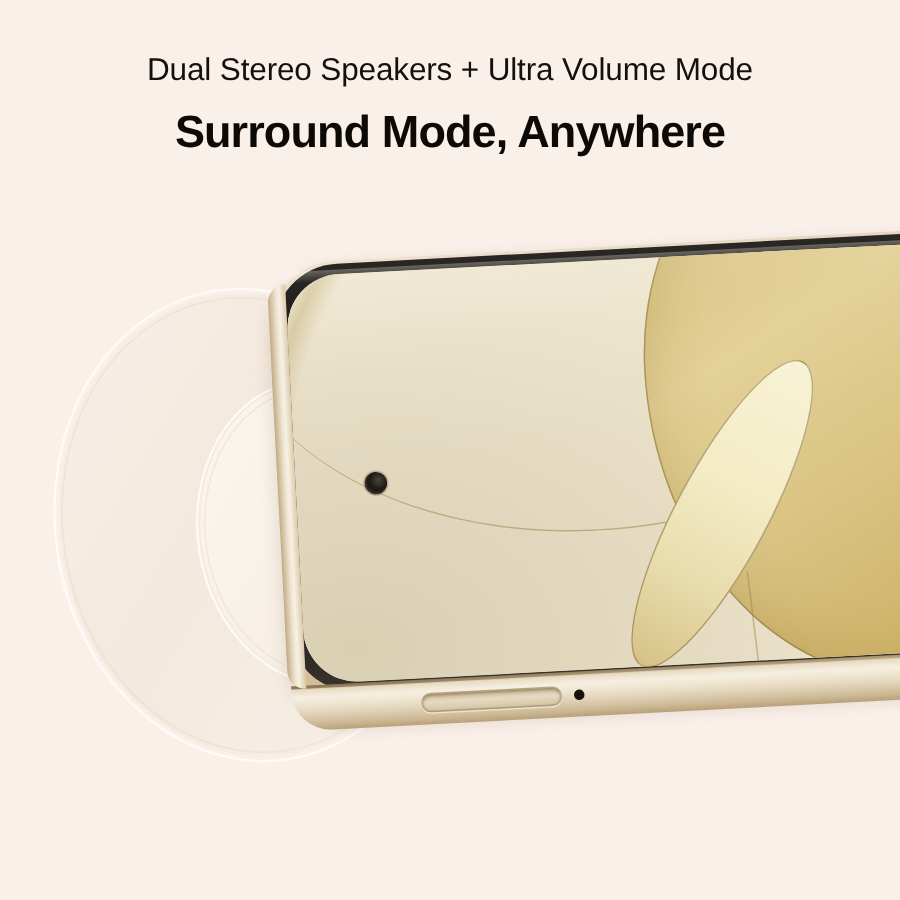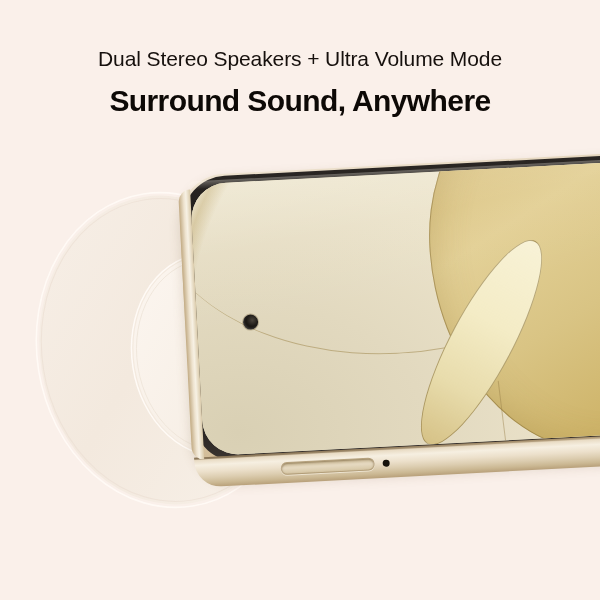--- a/index.html
+++ b/index.html
@@ -20,21 +20,21 @@
     width: 600px;
     height: 600px;
     background: #faf0ea;
     overflow: hidden;
   }
 
   
   #text-block {
     position: absolute;
     left: 0;
-    top: 44px;
+    top: 32px;
     width: 600px;
     text-align: center;
     z-index: 40;
   }
   #eyebrow {
     font-size: 21px;
     font-weight: 400;
     color: #16100d;
     letter-spacing: -0.1px;
     line-height: 30px;
@@ -272,21 +272,21 @@
     z-index: 2;
   }
 </style>
 </head>
 <body>
 
 <div id="stage">
 
   <div id="text-block">
     <div id="eyebrow">Dual Stereo Speakers + Ultra Volume Mode</div>
-    <div id="headline">Surround Sound, Anywhere</div>
+    <div id="headline">Surround Mode, Anywhere</div>
   </div>
 
   <svg id="rings" viewBox="0 0 330 400">
     <defs>
       <linearGradient id="ringOuterGrad" x1="0" y1="0" x2="1" y2="1">
         <stop offset="0%" stop-color="#f7efe7"></stop>
         <stop offset="45%" stop-color="#f3e9de"></stop>
         <stop offset="100%" stop-color="#f8f1e9"></stop>
       </linearGradient>
       <linearGradient id="ringInnerGrad" x1="0" y1="0" x2="1" y2="1">

